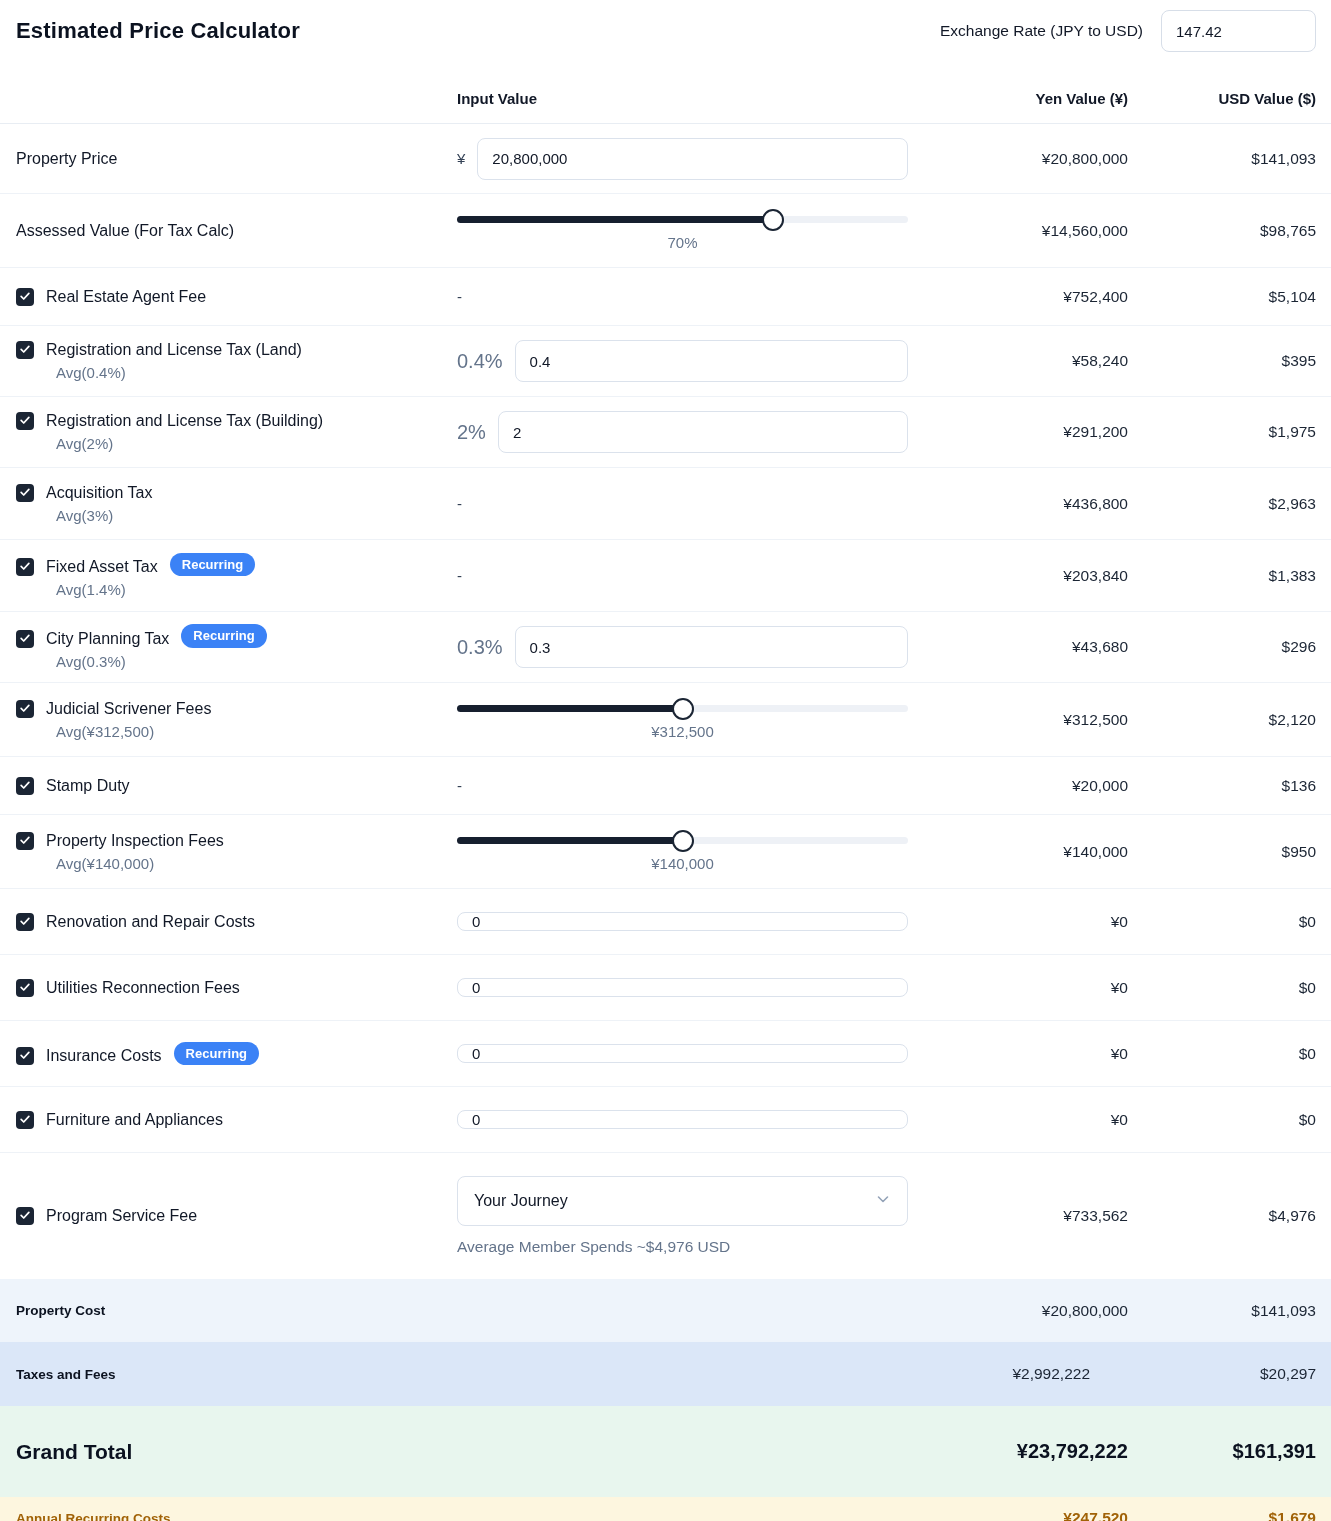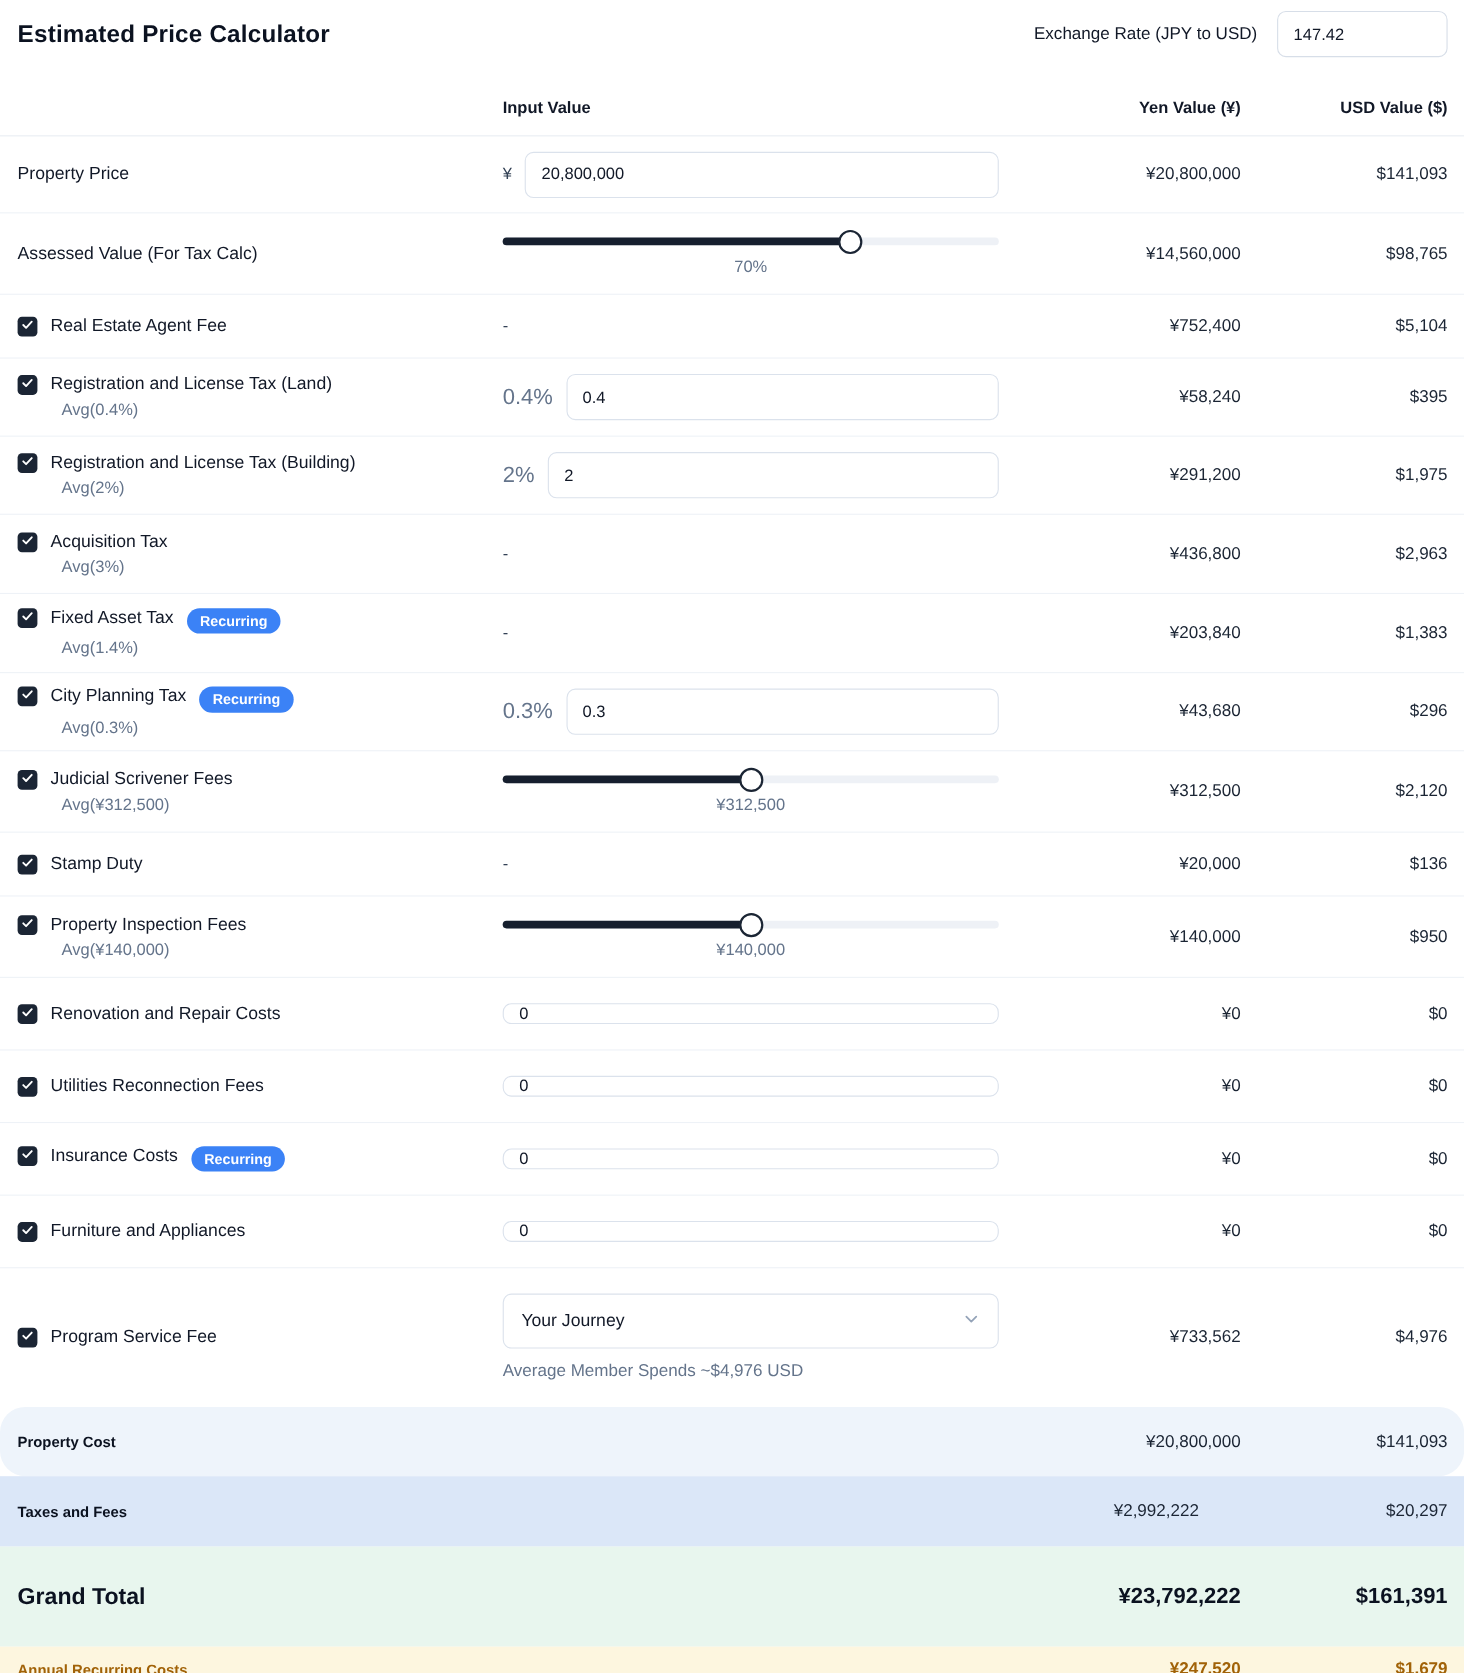--- a/index.html
+++ b/index.html
@@ -46,21 +46,21 @@
   .rt-currency{ min-height:70px; }
   .rt-slider{ min-height:74px; }
   .rt-dash{ min-height:58px; }
   .rt-dash.has-sub{ min-height:72px; }
   .rt-prefix{ min-height:71px; }
   .rt-input{ min-height:66px; }
   .rt-select{ min-height:126px; }
   .rt-slider.has-sub{ min-height:74px; }
 
   .label-cell{ display:flex; flex-direction:column; justify-content:center; }
-  .label-line{ display:flex; align-items:flex-start; gap:12px; }
+  .label-line{ display:flex; align-items:flex-end; gap:12px; }
   .row-label{ font-size:16px; color:#111827; }
   .sub-label{ font-size:15px; color:#64748b; margin-left:40px; margin-top:5px; }
 
   .checkbox{
     width:18px; height:18px; background:#1b2534; border-radius:4px;
     display:inline-flex; align-items:center; justify-content:center; flex:0 0 18px;
     cursor:pointer;
   }
   .checkbox svg{ width:12px; height:12px; }
 
@@ -107,21 +107,21 @@
 
   .yen-cell,.usd-cell{ text-align:right; font-size:15.5px; color:#1b2534; }
 
   
   .summary-row{
     display:grid; grid-template-columns:1fr 220px 188px;
     padding:0 15px 0 16px; align-items:center;
   }
   .summary-row .s-label{ font-size:13.5px; font-weight:700; color:#0b1220; }
   .summary-row .s-yen,.summary-row .s-usd{ text-align:right; font-size:15.5px; color:#1b2534; }
-  .sr-property{ background:#eef4fb; min-height:63px;border-radius:23px; }
+  .sr-property{ background:#eef4fb; min-height:63px; }
   .sr-taxes{ background:#dbe7f8; min-height:64px;gap:38px; }
   .sr-grand{ background:#e8f6ee; min-height:91px; }
   .sr-grand .s-label{ font-size:21px; font-weight:700; }
   .sr-grand .s-yen,.sr-grand .s-usd{ font-size:20px; font-weight:700; color:#0b1220; }
   .sr-recurring{ background:#fdf6df; min-height:42px; }
   .sr-recurring .s-label{ color:#a16207; font-size:13.5px; }
   .sr-recurring .s-yen,.sr-recurring .s-usd{ color:#a16207; font-weight:700; font-size:15.5px; }
 </style>
 </head>
 <body>

